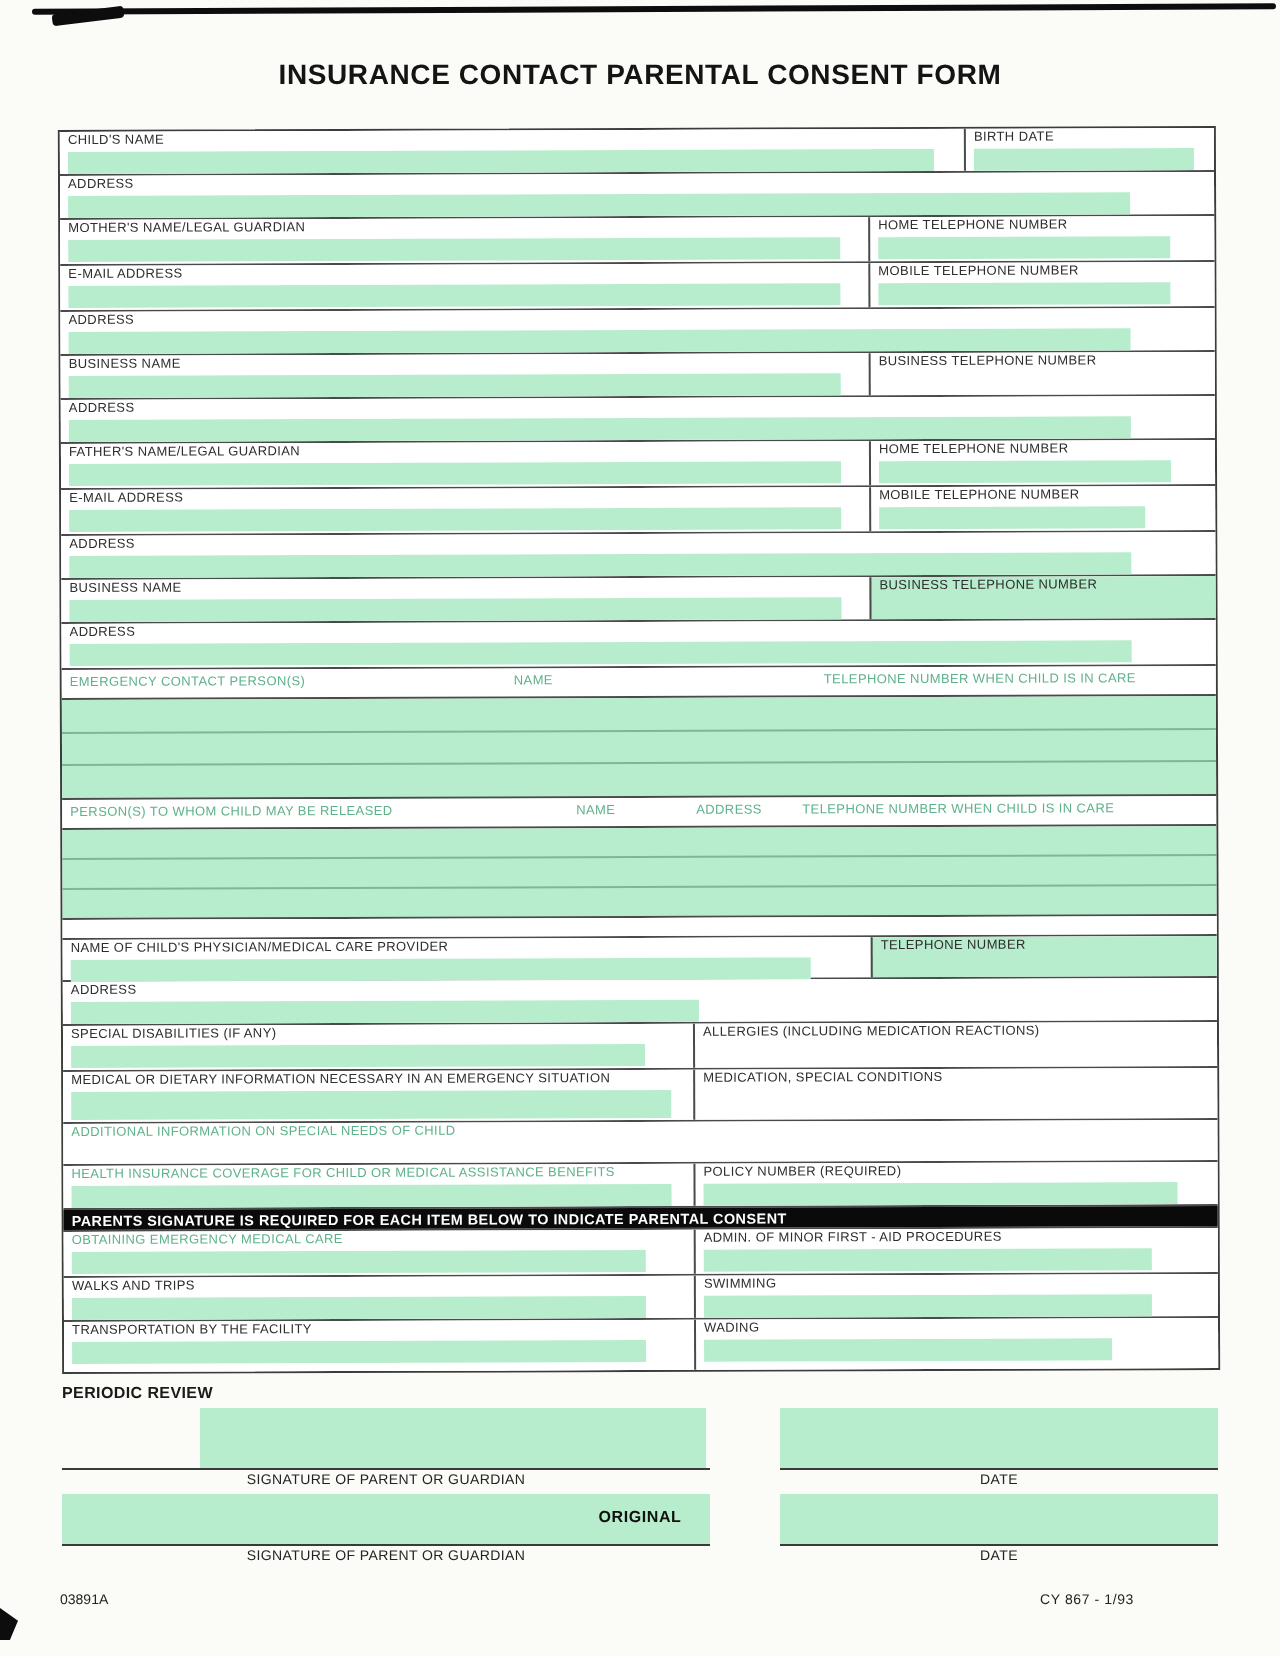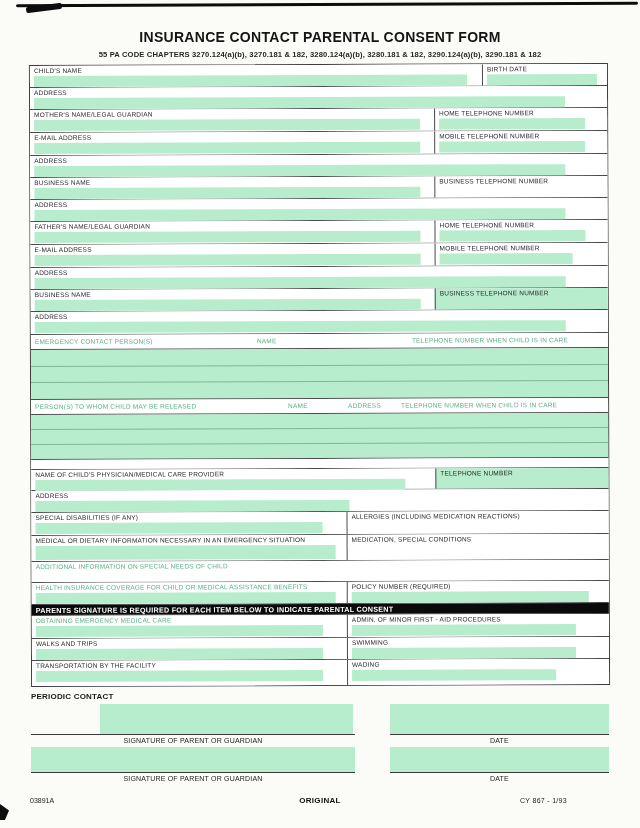--- a/index.html
+++ b/index.html
@@ -45,34 +45,33 @@
   .block .sub:last-child { border-bottom:0; }
 
   .banner { background:#0a0a0a; color:#ffffff; font-size:7.2px; font-weight:bold; line-height:11px; padding-left:4px; letter-spacing:.25px; width:100%; }
 
   .periodic { position:absolute; top:692px; left:31px; font-size:8px; font-weight:bold; color:#1a1a1a; letter-spacing:.2px; }
   .sigbox { position:absolute; background:#b7edcd; }
   .sigline { position:absolute; border-bottom:1px solid #3a3a3a; }
   .siglabel { position:absolute; font-size:7px; color:#222; text-align:center; letter-spacing:.2px; }
 
   .foot-left { position:absolute; top:797px; left:30px; font-size:7px; color:#222; }
-  .foot-center { position:absolute; top:796px; left:0; width:100%; text-align:center; font-size:8px; font-weight:bold; color:#111; letter-spacing:.3px; }
+  .foot-center { position:absolute; top:754px; left:0; width:100%; text-align:center; font-size:8px; font-weight:bold; color:#111; letter-spacing:.3px; }
   .foot-right { position:absolute; top:797px; left:520px; font-size:7px; color:#222; letter-spacing:.3px; }
 </style>
 </head>
 <body>
 
 <div class="sheet">
 
   <div class="scan-line"></div>
   <div class="scan-blob"></div>
   <div class="scan-mark-bl"></div>
 
   <div class="title">INSURANCE CONTACT PARENTAL CONSENT FORM</div>
-  <div class="subtitle">55 PA CODE CHAPTERS 3270.124(a)(b), 3270.181 &amp; 182, 3280.124(a)(b), 3280.181 &amp; 182, 3290.124(a)(b), 3290.181 &amp; 182</div>
 
   <div class="ftable">
 
     <div class="row h22">
       <div class="cell c-row1">
         <div class="lbl">CHILD'S NAME</div>
         <div class="bar w97"></div>
       </div>
       <div class="cell grow">
         <div class="lbl">BIRTH DATE</div>
@@ -292,21 +291,21 @@
         <div class="bar w93"></div>
       </div>
       <div class="cell grow">
         <div class="lbl">WADING</div>
         <div class="bar w80"></div>
       </div>
     </div>
 
   </div>
 
-  <div class="periodic">PERIODIC CONTACT</div>
+  <div class="periodic">PERIODIC REVIEW</div>
 
   <div class="sigbox" style="left:100px; top:704px; width:253px; height:30px;"></div>
   <div class="sigbox" style="left:390px; top:704px; width:219px; height:30px;"></div>
   <div class="sigline" style="left:31px; top:734px; width:324px;"></div>
   <div class="sigline" style="left:390px; top:734px; width:219px;"></div>
   <div class="siglabel" style="left:31px; top:737px; width:324px;">SIGNATURE OF PARENT OR GUARDIAN</div>
   <div class="siglabel" style="left:390px; top:737px; width:219px;">DATE</div>
 
   <div class="sigbox" style="left:31px; top:747px; width:324px; height:25px;"></div>
   <div class="sigbox" style="left:390px; top:747px; width:219px; height:25px;"></div>

